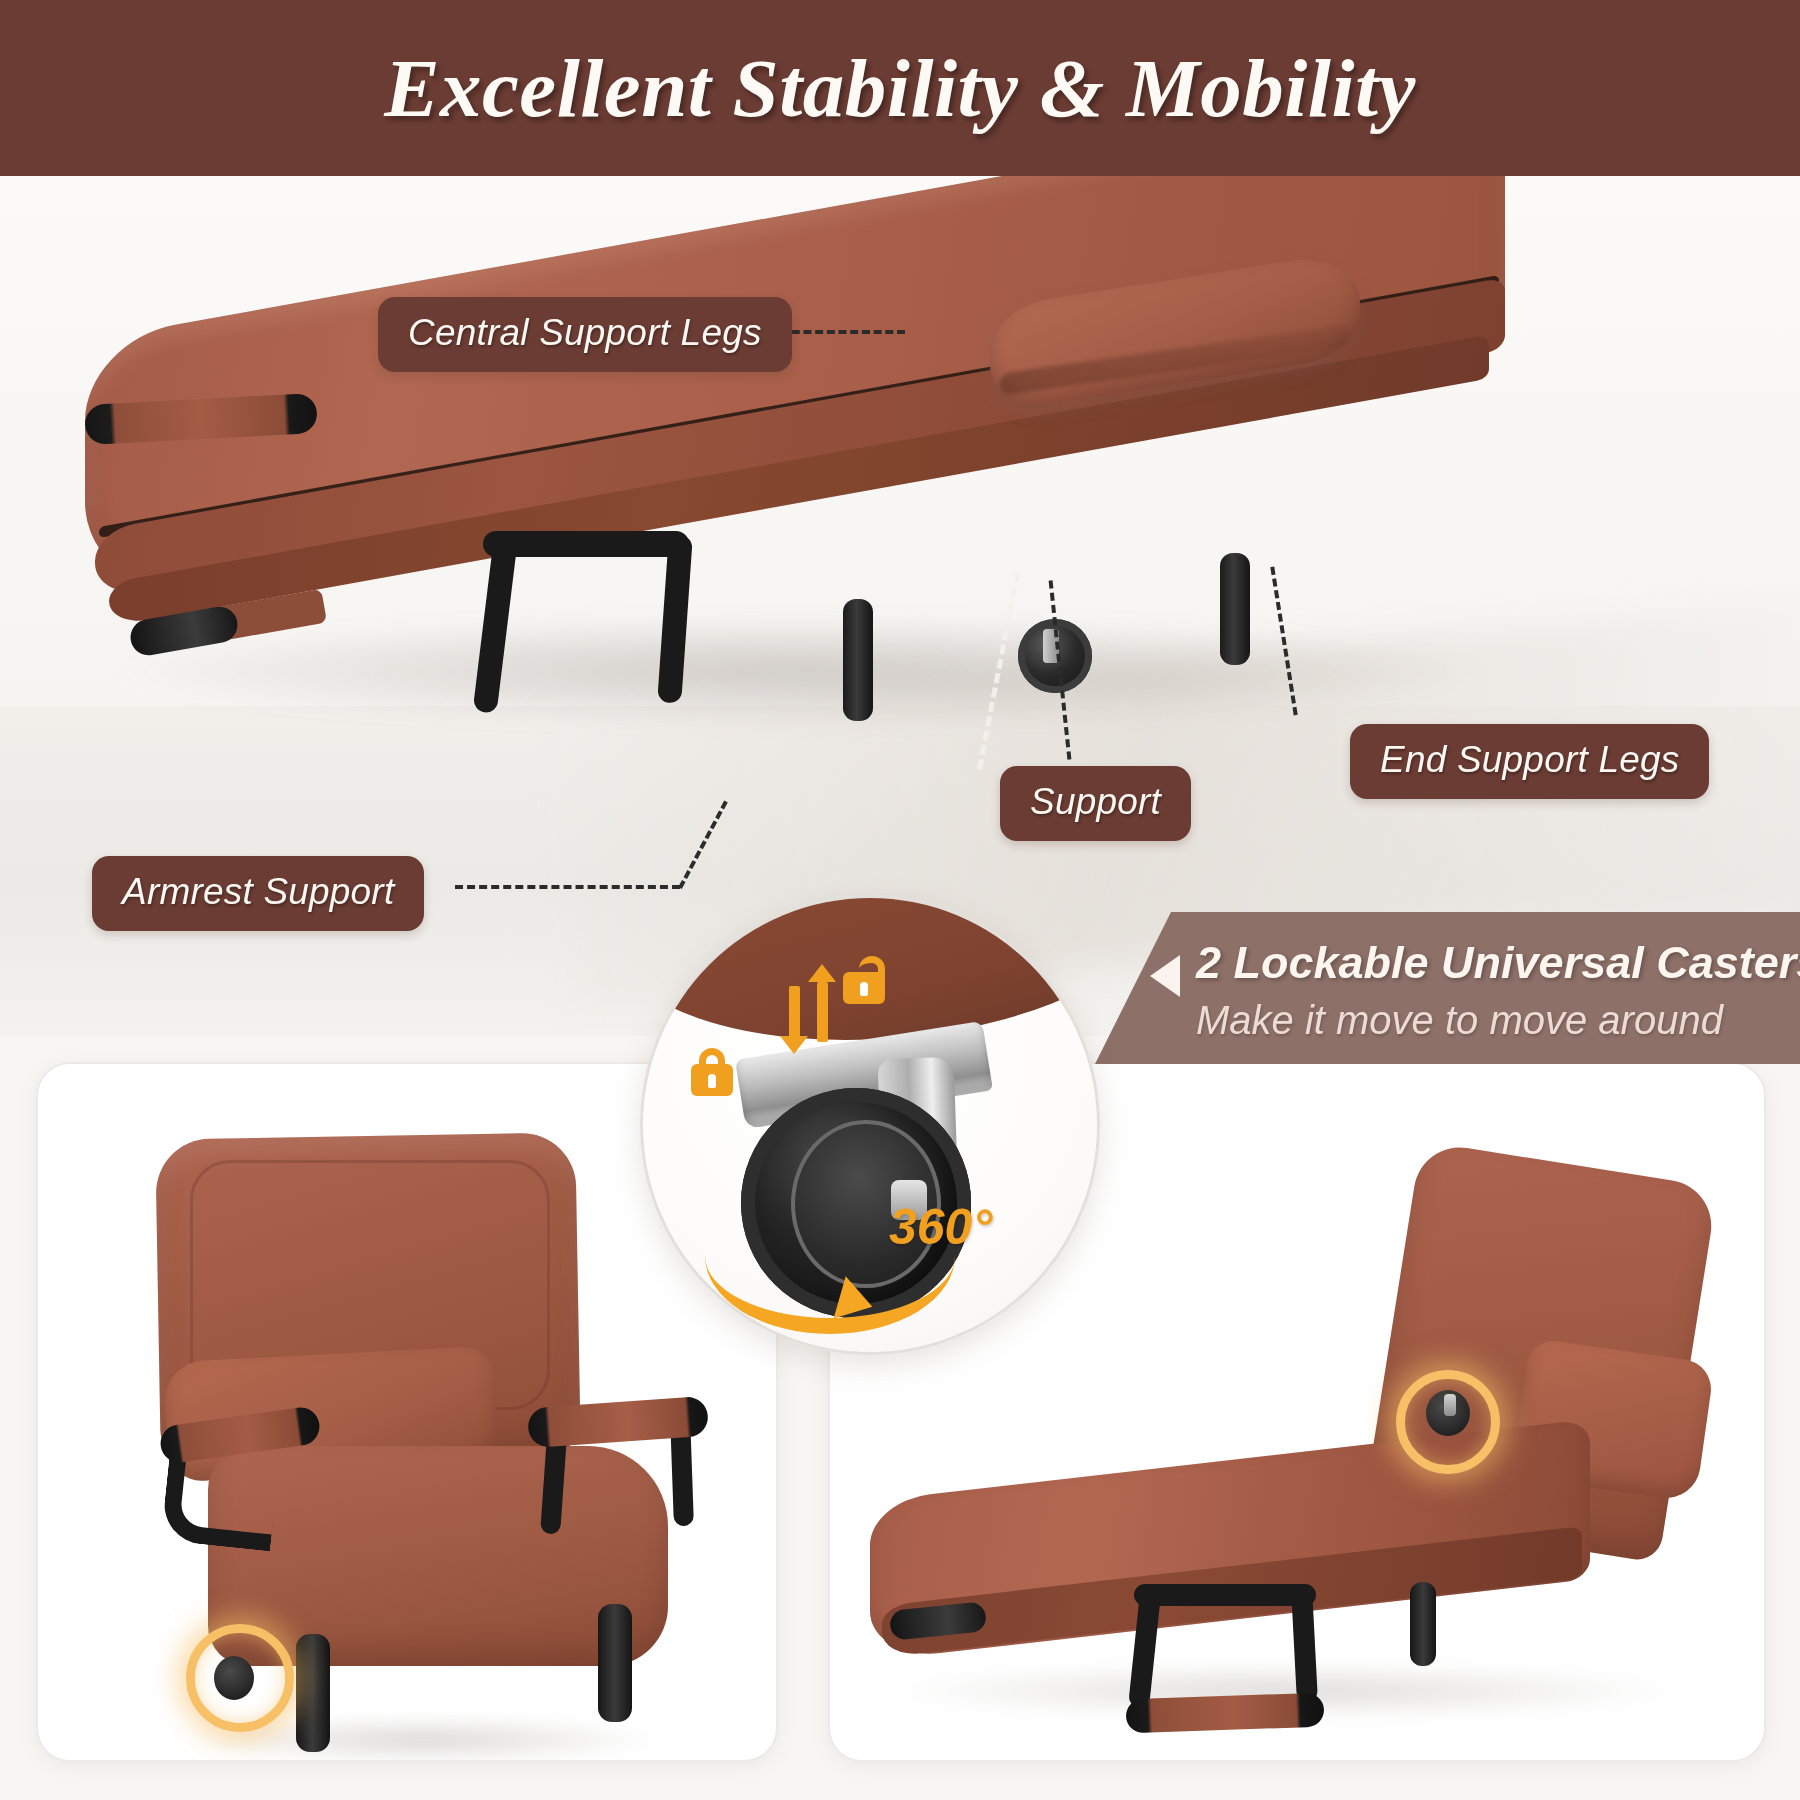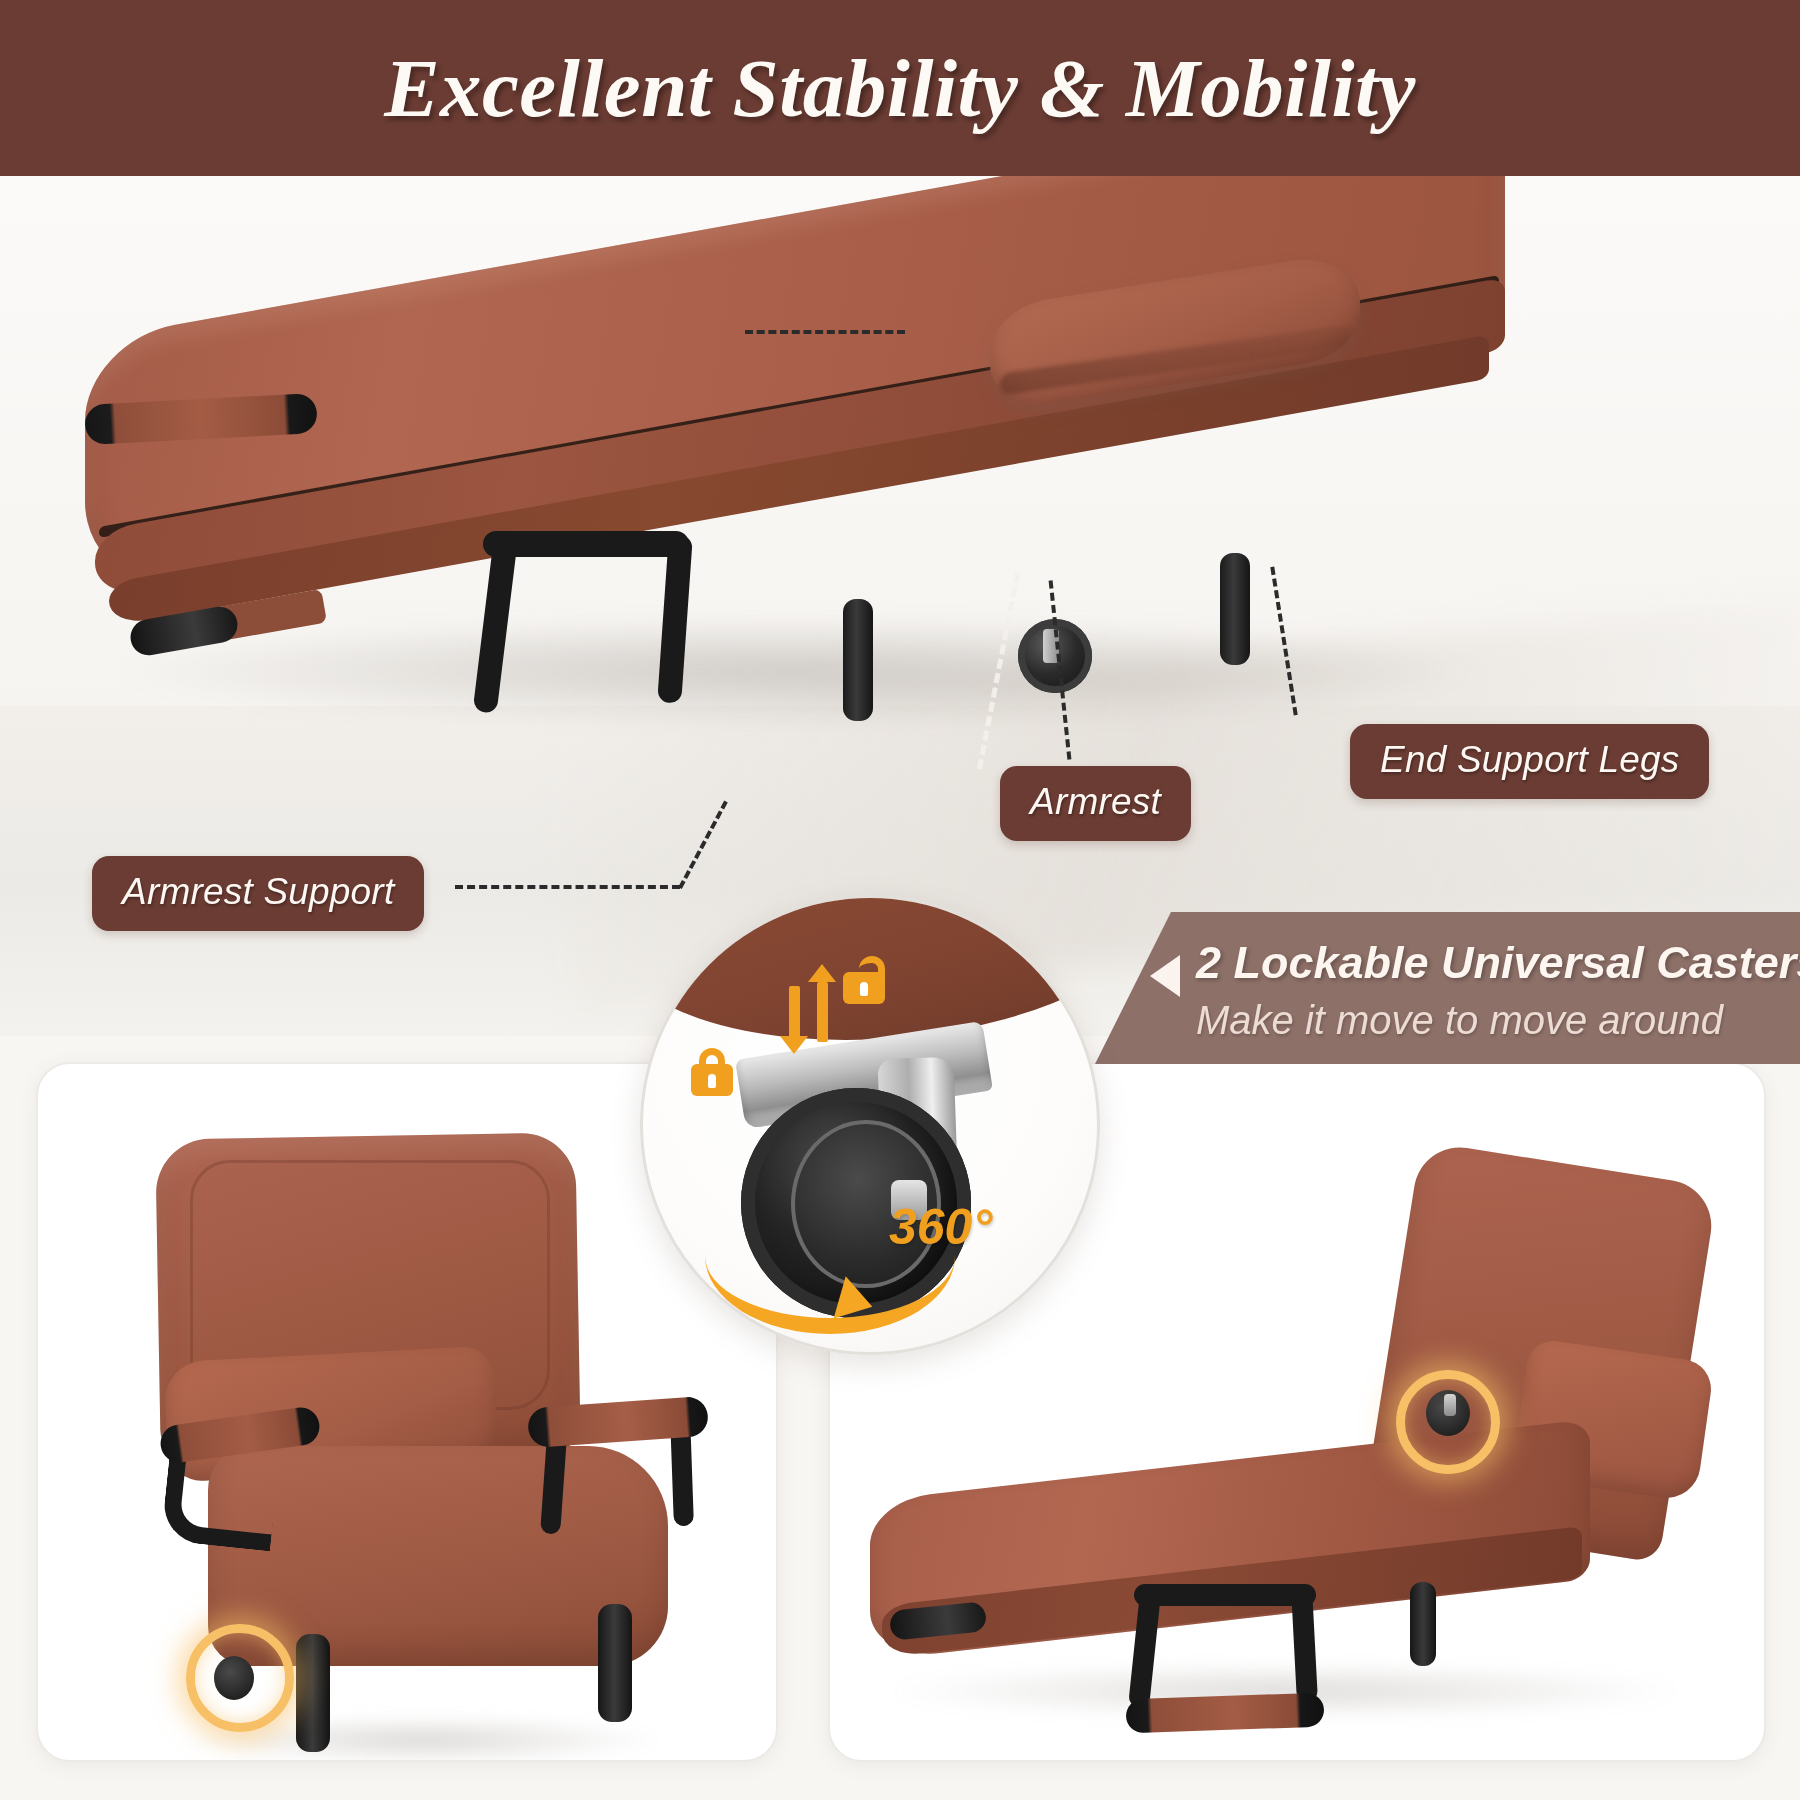--- a/index.html
+++ b/index.html
@@ -502,22 +502,23 @@
     <div class="seg" style="left:455px; top:885px; width:225px;"></div>
     <div class="segv" style="left:678px; top:790px; height:98px; transform:rotate(28deg); transform-origin:bottom;"></div>
   </div>
   <div class="leader">
     <div class="segv" style="left:1058px; top:580px; height:180px; transform:rotate(-6deg);"></div>
   </div>
   <div class="leader">
     <div class="segv" style="left:1282px; top:566px; height:150px; transform:rotate(-9deg);"></div>
   </div>
 
+  <div class="pill pill-central">Central Support Legs</div>
   <div class="pill pill-armrest">Armrest Support</div>
-  <div class="pill pill-wheels">Armrest</div>
+  <div class="pill pill-wheels">Support</div>
   <div class="pill pill-endlegs">End Support Legs</div>
 
   <div class="banner"></div>
   <div class="banner-arrow"></div>
   <div class="banner-title">2 Lockable Universal Casters</div>
   <div class="banner-sub">Make it move to move around</div>
 
   <div class="bubble">
     <div class="bubble-fabric"></div>
 

